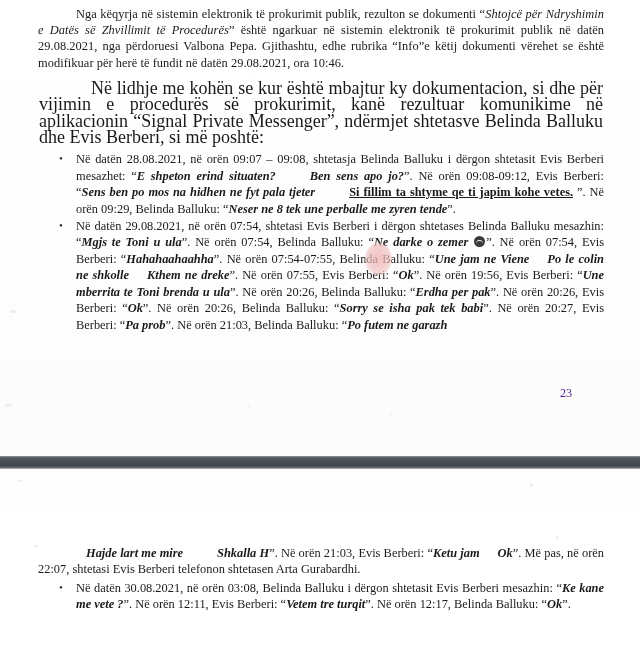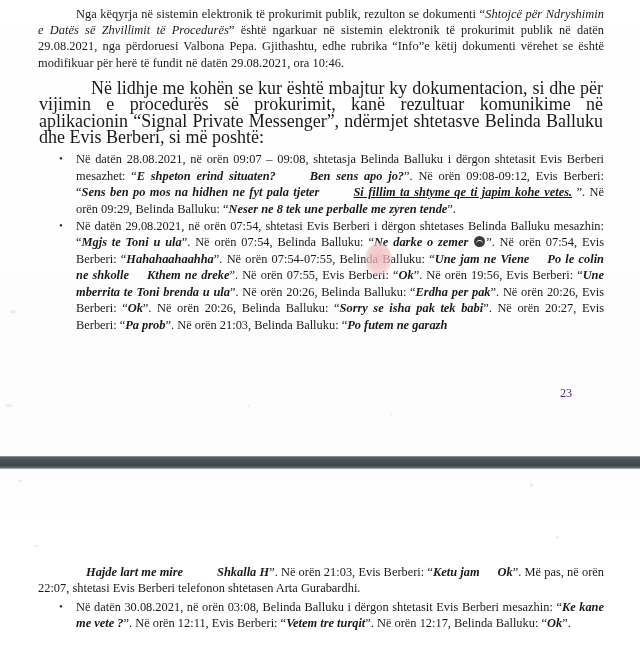--- a/index.html
+++ b/index.html
@@ -84,21 +84,21 @@
   ul.bullets > li::before {
     content: "\2022";
     position: absolute;
     left: -15px;
     top: -1px;
     font-size: 11px;
     color: #2a2a2a;
   }
   i.it { font-style: italic; }
   b.bi { font-weight: bold; font-style: italic; }
-  b.biu { font-weight: bold; font-style: italic; text-decoration: underline; }
+  b.biu { font-weight: bold; text-decoration: underline; }
   .emoji {
     display: inline-block;
     width: 11px; height: 11px;
     border-radius: 50%;
     background: #3a3a3a;
     position: relative;
     vertical-align: -1px;
     margin: 0 1px;
   }
   .emoji::after {
@@ -132,21 +132,21 @@
     position: absolute;
     left: 560px;
     top: 386px;
     font-size: 12.2px;
     color: #4c1d95;
   }
 
   .bottom-body {
     position: absolute;
     left: 38px;
-    top: 564px;
+    top: 545px;
     width: 566px;
   }
   .bottom-body p.cont {
     margin: 0;
     font-size: 12.4px;
     line-height: 16.4px;
     text-align: justify;
     text-indent: 48px;
   }
   .bottom-body ul.bullets { margin-top: 2px; }

